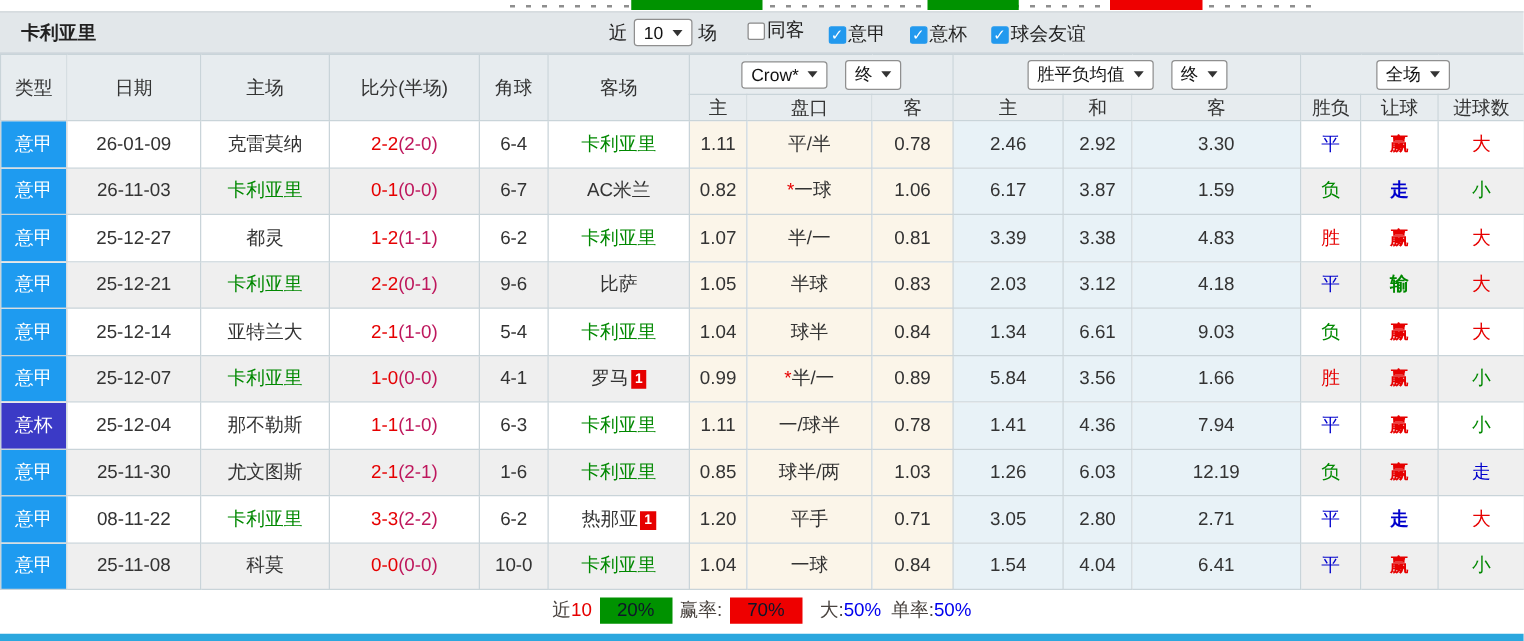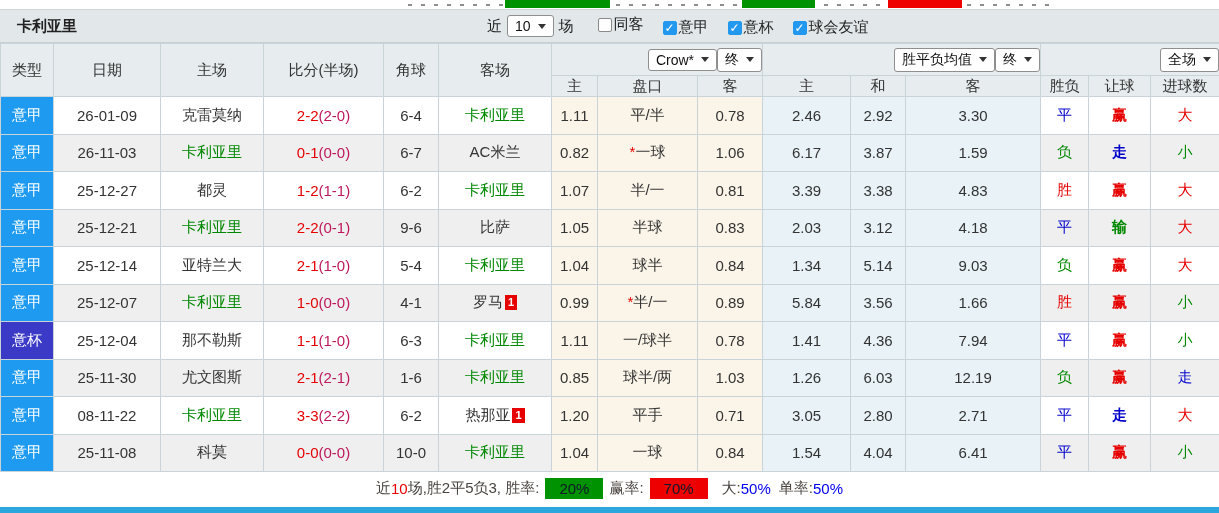--- a/index.html
+++ b/index.html
@@ -24,21 +24,21 @@
   .cb{display:inline-block;width:14px;height:14px;border:1px solid #8a8a8a;background:#fff;border-radius:2px;flex:none}
   .cb.on{background:var(--checkbox-blue);border-color:var(--checkbox-blue);color:#fff;font-size:12px;line-height:13px;text-align:center}
   .filter{display:inline-flex;align-items:center;gap:2px;margin-left:19px}
 
   
   table{width:1219px;border-collapse:collapse;table-layout:fixed;font-size:15px;color:#333}
   th,td{border:1px solid #C9D4D9;text-align:center;padding:0;font-weight:400;overflow:hidden;white-space:nowrap}
   thead th{background:#E7ECEF;color:#333;font-size:15px}
   .h1 th{height:32px}
   .h2 th{height:21px}
-  .selrow{display:flex;align-items:center;justify-content:flex-end;gap:0}
+  .selrow{display:flex;align-items:center;justify-content:center;gap:14px}
   tbody tr{height:37.5px}
   tbody tr.even td{background:#EFEFEF}
   tbody tr.odd td{background:#fff}
   tbody td.cream{background:var(--cream)!important}
   tbody td.lblue{background:var(--light-blue)!important}
   td.type{color:#fff}
   td.lg-serie{background:var(--serie-a)!important}
   td.lg-cup{background:var(--coppa)!important}
   .c-red{color:var(--score-red)}
   .c-green{color:var(--team-green)}
@@ -239,21 +239,21 @@
           <td class="type lg-serie">意甲</td>
           <td>25-12-14</td>
           <td><span>亚特兰大</span></td>
           <td><span class="c-red">2-1</span><span class="half">(1-0)</span></td>
           <td>5-4</td>
           <td><span class="c-green">卡利亚里</span></td>
           <td class="cream">1.04</td>
           <td class="cream">球半</td>
           <td class="cream">0.84</td>
           <td class="lblue">1.34</td>
-          <td class="lblue">5.14</td>
+          <td class="lblue">6.61</td>
           <td class="lblue">9.03</td>
           <td class="c-green">负</td>
           <td class="c-red bold">赢</td>
           <td class="c-red">大</td>
         </tr>
         <tr class="even">
           <td class="type lg-serie">意甲</td>
           <td>25-12-07</td>
           <td><span class="c-green">卡利亚里</span></td>
           <td><span class="c-red">1-0</span><span class="half">(0-0)</span></td>
@@ -336,21 +336,20 @@
           <td class="c-blue">平</td>
           <td class="c-red bold">赢</td>
           <td class="c-green">小</td>
         </tr>
       </tbody>
   </table>
 
   <div class="footer">
     <span>近</span>
       <span class="c-red">10</span>
-      <span>场,胜2平5负3, 胜率:</span>
     <span class="badge bg-green">20%</span>
     <span>赢率:</span>
     <span class="badge bg-red">70%</span>
     <span class="fgap">大:</span>
       <span class="c-blue2">50%</span>
     <span class="fgap">单率:</span>
       <span class="c-blue2">50%</span>
   </div>
 
   <div class="bluebar"></div>

